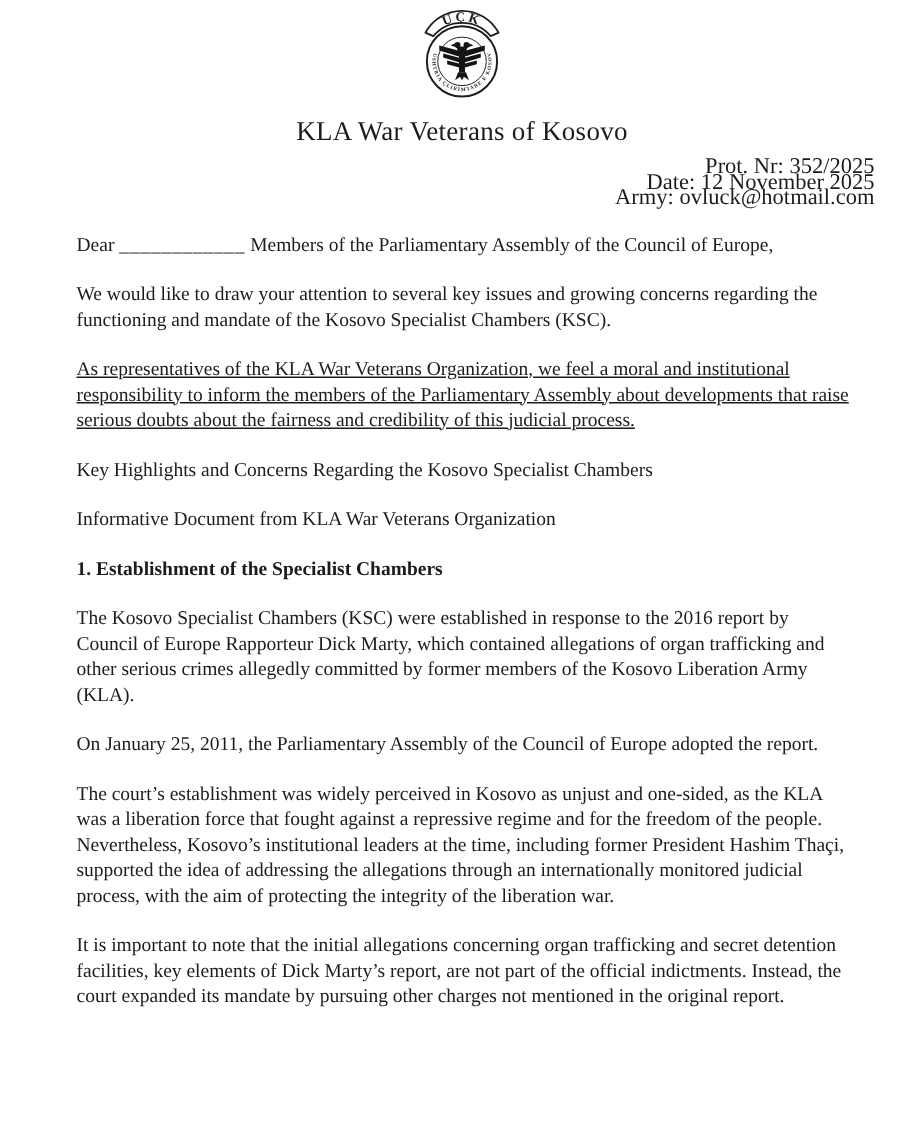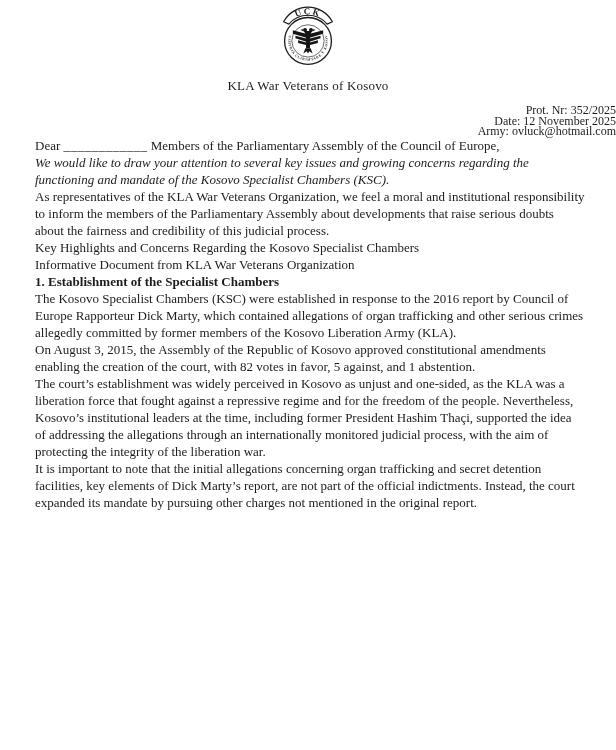--- a/index.html
+++ b/index.html
@@ -11,44 +11,45 @@
     background: #ffffff;
     color: #1c1c1c;
     font-family: "Liberation Serif", "DejaVu Serif", serif;
     overflow: hidden;
     padding-top: 2px;
   }
   .logo-wrap { text-align: center; }
   .logo-svg { display: inline-block; }
   .org-title {
     text-align: center;
-    font-size: 13px;
+    font-size: 18px;
     line-height: 16px;
     margin-top: 8px;
     letter-spacing: 0.2px;
   }
   .meta {
     text-align: right;
+    padding-right: 33px;
     margin-top: 11px;
-    font-size: 12px;
+    font-size: 15px;
     line-height: 10.5px;
   }
   .letter-body {
     padding: 0 31px 0 35px;
     font-size: 13px;
     line-height: 17px;
   }
-  .letter-body p { margin: 0; }
+  .letter-body p { margin: 16px; }
   .bold { font-weight: bold; }
   .mt7  { margin-top: 7px; }
   .mt8  { margin-top: 8px; }
   .mt9  { margin-top: 9px; }
-  .mt11 { margin-top: 11px; }
+  .mt11 { margin-top: 11px; text-decoration: underline; }
   .mt27 { margin-top: 27px; }
-  .mt29 { margin-top: 29px; font-style: italic; }
+  .mt29 { margin-top: 29px; }
   .mt30 { margin-top: 30px; }
   .mt31 { margin-top: 31px; }
   .mt33 { margin-top: 33px; }
   .salutation-blank { letter-spacing: 0.5px; }
 </style>
 </head>
 <body>
 
 <div class="page">
 
@@ -107,22 +108,22 @@
     <p class="mt11">As representatives of the KLA War Veterans Organization, we feel a moral and institutional responsibility to inform the members of the Parliamentary Assembly about developments that raise serious doubts about the fairness and credibility of this judicial process.</p>
 
     <p class="mt27">Key Highlights and Concerns Regarding the Kosovo Specialist Chambers</p>
 
     <p class="mt31">Informative Document from KLA War Veterans Organization</p>
 
     <p class="mt33 bold">1. Establishment of the Specialist Chambers</p>
 
     <p class="mt8">The Kosovo Specialist Chambers (KSC) were established in response to the 2016 report by Council of Europe Rapporteur Dick Marty, which contained allegations of organ trafficking and other serious crimes allegedly committed by former members of the Kosovo Liberation Army (KLA).</p>
 
+    <p class="mt7">On January 25, 2011, the Parliamentary Assembly of the Council of Europe adopted the report.</p>
 
-    <p class="mt7">On August 3, 2015, the Assembly of the Republic of Kosovo approved constitutional amendments enabling the creation of the court, with 82 votes in favor, 5 against, and 1 abstention.</p>
 
 
     <p class="mt7">The court’s establishment was widely perceived in Kosovo as unjust and one-sided, as the KLA was a liberation force that fought against a repressive regime and for the freedom of the people. Nevertheless, Kosovo’s institutional leaders at the time, including former President Hashim Thaçi, supported the idea of addressing the allegations through an internationally monitored judicial process, with the aim of protecting the integrity of the liberation war.</p>
 
     <p class="mt9">It is important to note that the initial allegations concerning organ trafficking and secret detention facilities, key elements of Dick Marty’s report, are not part of the official indictments. Instead, the court expanded its mandate by pursuing other charges not mentioned in the original report.</p>
 
   </div>
 </div>
 
 </body></html>

